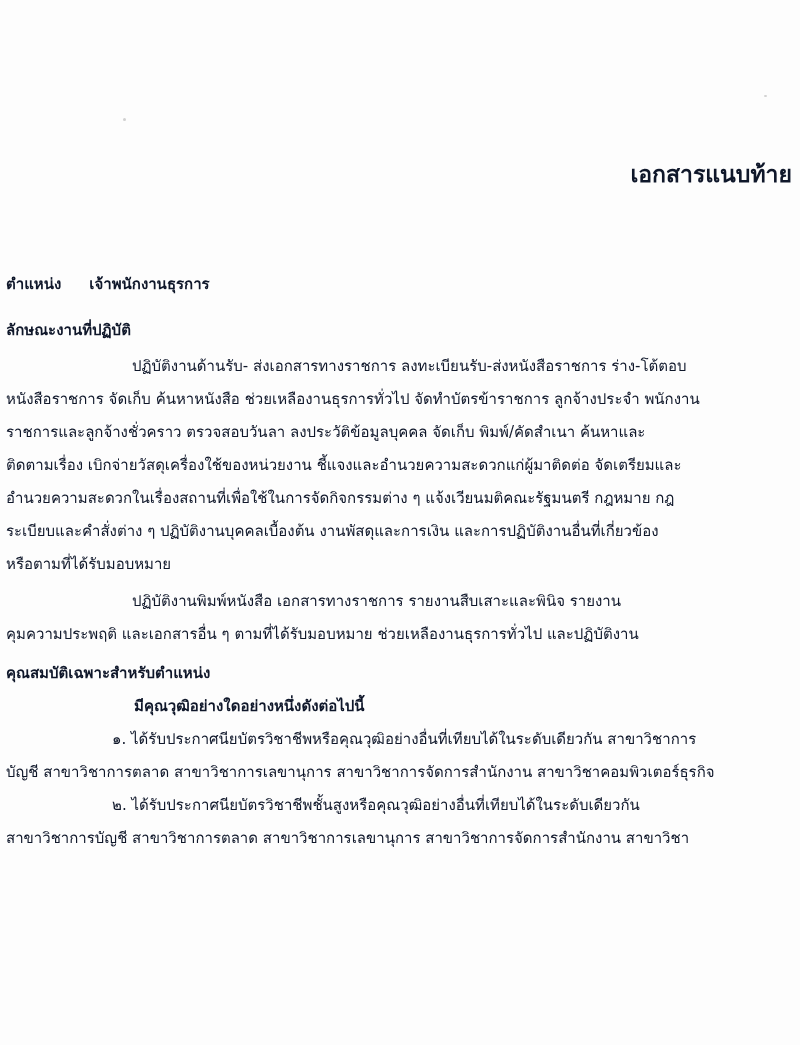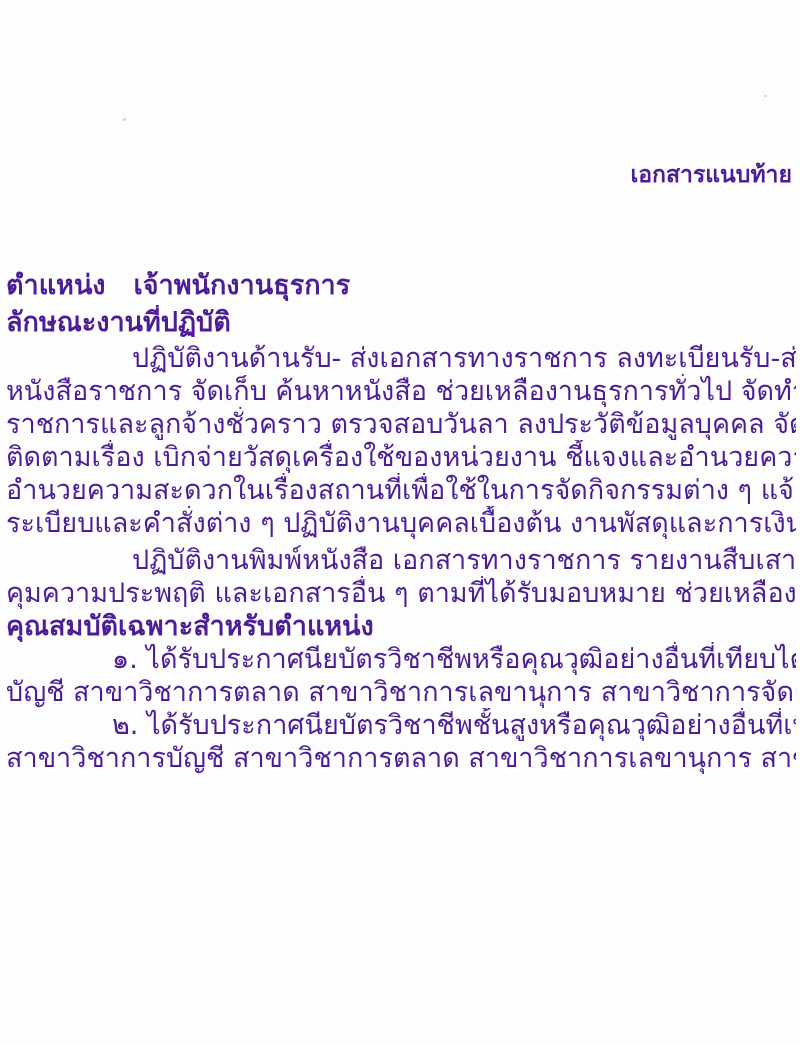--- a/index.html
+++ b/index.html
@@ -3,54 +3,54 @@
 <meta charset="utf-8">
 <style>
   html, body { margin: 0; padding: 0; background: #e8e8e8; }
   .page {
     position: relative;
     width: 800px;
     height: 1045px;
     margin: 0 auto;
     background: #fdfdfd;
     overflow: hidden;
-    color: #4c1d95;
+    color: #0f172a;
     font-family: "DejaVu Sans", sans-serif;
     box-shadow: 0 0 4px rgba(0,0,0,0.15);
   }
   .attachment-tag {
     position: absolute;
     top: 156px;
     right: 8px;
     font-size: 23px;
     font-weight: bold;
     white-space: nowrap;
   }
   .content {
     position: absolute;
     top: 268px;
     left: 6px;
     right: 4px;
   }
   .line {
     height: 33px;
     line-height: 33px;
-    font-size: 27px;
+    font-size: 15px;
     white-space: nowrap;
     overflow: hidden;
   }
   .bold { font-weight: bold; }
   .position-line .value { margin-left: 28px; }
-  .heading-duties { margin-top: 4px; }
+  .heading-duties { margin-top: 13px; }
   .para-first { margin-top: 3px; }
   .indent-para { padding-left: 126px; }
   .indent-item { padding-left: 106px; }
   .indent-sub  { padding-left: 128px; }
   .para2 { margin-top: 4px; }
-  .heading-qual { margin-top: 0; }
+  .heading-qual { margin-top: 6px; }
   .speck {
     position: absolute;
     background: #9a9a9a;
     opacity: 0.45;
     border-radius: 50%;
   }
   .speck-a { width: 3px; height: 3px; left: 123px; top: 118px; }
   .speck-b { width: 3px; height: 2px; left: 764px; top: 95px; }
 </style>
 </head>
@@ -71,28 +71,30 @@
 
     <div class="line bold heading-duties">ลักษณะงานที่ปฏิบัติ</div>
 
     <div>
       <div class="line para-first indent-para">ปฏิบัติงานด้านรับ- ส่งเอกสารทางราชการ ลงทะเบียนรับ-ส่งหนังสือราชการ  ร่าง-โต้ตอบ</div>
       <div class="line">หนังสือราชการ จัดเก็บ ค้นหาหนังสือ ช่วยเหลืองานธุรการทั่วไป จัดทำบัตรข้าราชการ ลูกจ้างประจำ พนักงาน</div>
       <div class="line">ราชการและลูกจ้างชั่วคราว ตรวจสอบวันลา ลงประวัติข้อมูลบุคคล จัดเก็บ พิมพ์/คัดสำเนา ค้นหาและ</div>
       <div class="line">ติดตามเรื่อง เบิกจ่ายวัสดุเครื่องใช้ของหน่วยงาน ชี้แจงและอำนวยความสะดวกแก่ผู้มาติดต่อ จัดเตรียมและ</div>
       <div class="line">อำนวยความสะดวกในเรื่องสถานที่เพื่อใช้ในการจัดกิจกรรมต่าง ๆ แจ้งเวียนมติคณะรัฐมนตรี กฎหมาย กฎ</div>
       <div class="line">ระเบียบและคำสั่งต่าง ๆ ปฏิบัติงานบุคคลเบื้องต้น งานพัสดุและการเงิน และการปฏิบัติงานอื่นที่เกี่ยวข้อง</div>
+      <div class="line">หรือตามที่ได้รับมอบหมาย</div>
     </div>
 
     <div class="para2">
       <div class="line indent-para">ปฏิบัติงานพิมพ์หนังสือ เอกสารทางราชการ รายงานสืบเสาะและพินิจ รายงาน</div>
       <div class="line">คุมความประพฤติ และเอกสารอื่น ๆ ตามที่ได้รับมอบหมาย ช่วยเหลืองานธุรการทั่วไป และปฏิบัติงาน</div>
     </div>
 
     <div class="line bold heading-qual">คุณสมบัติเฉพาะสำหรับตำแหน่ง</div>
+    <div class="line bold indent-sub">มีคุณวุฒิอย่างใดอย่างหนึ่งดังต่อไปนี้</div>
 
     <div>
       <div class="line indent-item">๑. ได้รับประกาศนียบัตรวิชาชีพหรือคุณวุฒิอย่างอื่นที่เทียบได้ในระดับเดียวกัน สาขาวิชาการ</div>
       <div class="line">บัญชี สาขาวิชาการตลาด สาขาวิชาการเลขานุการ สาขาวิชาการจัดการสำนักงาน สาขาวิชาคอมพิวเตอร์ธุรกิจ</div>
     </div>
 
     <div>
       <div class="line indent-item">๒. ได้รับประกาศนียบัตรวิชาชีพชั้นสูงหรือคุณวุฒิอย่างอื่นที่เทียบได้ในระดับเดียวกัน</div>
       <div class="line">สาขาวิชาการบัญชี สาขาวิชาการตลาด สาขาวิชาการเลขานุการ สาขาวิชาการจัดการสำนักงาน สาขาวิชา</div>
     </div>

